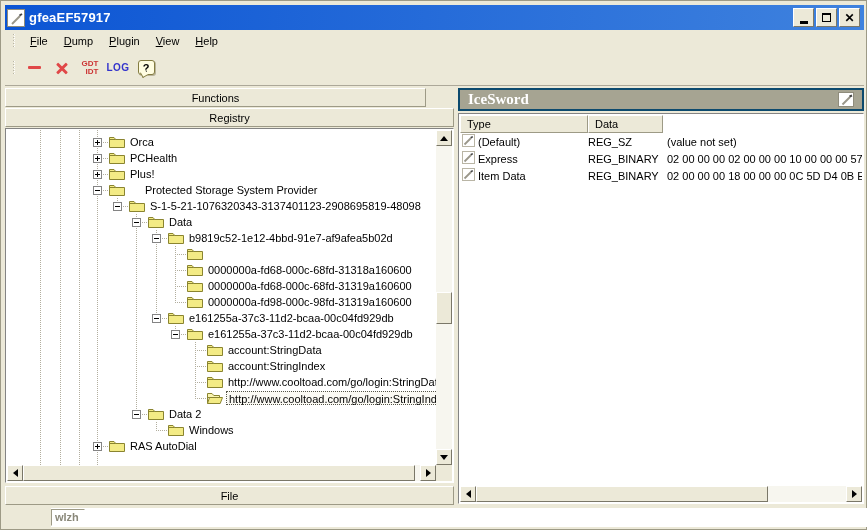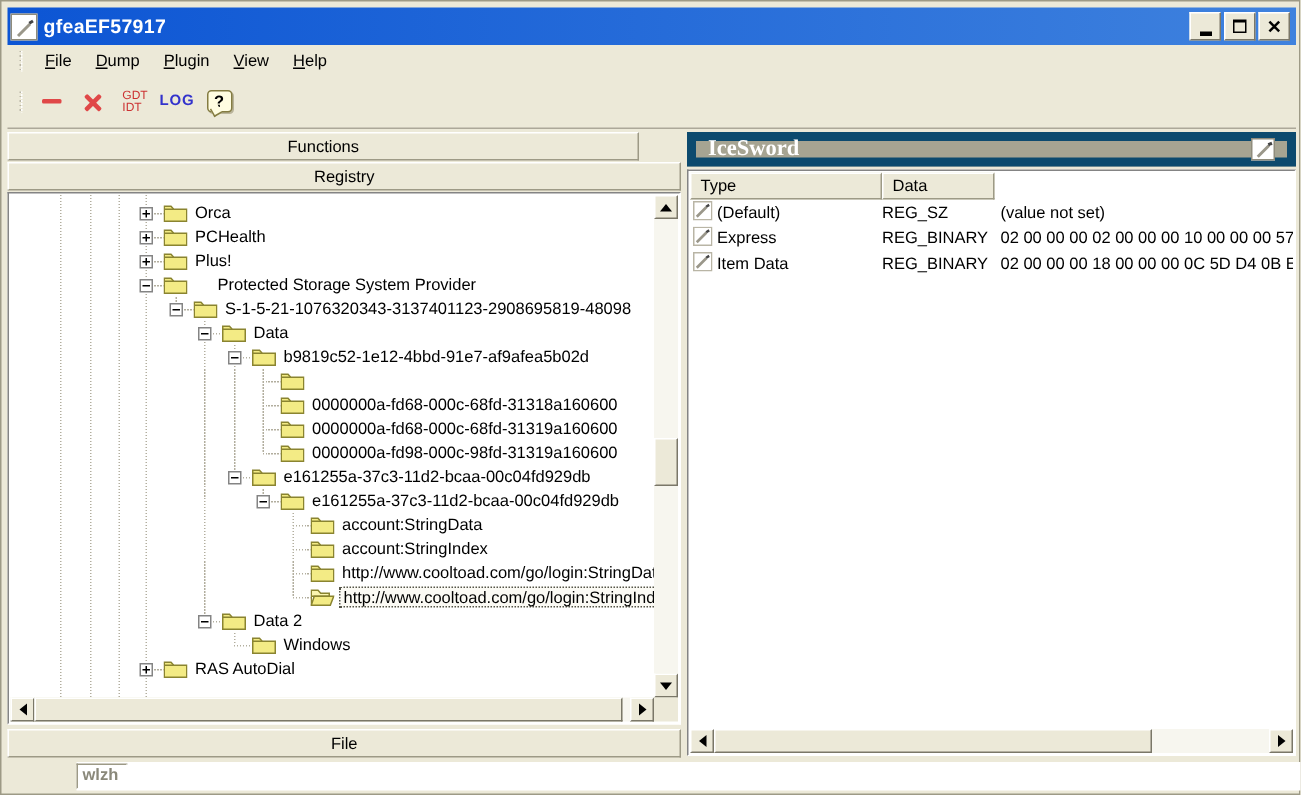--- a/index.html
+++ b/index.html
@@ -37,21 +37,21 @@
 
   .toolbar { position:absolute; left:4px; top:50px; width:859px; height:33px;
              display:flex; align-items:center; background:#ece9d8; }
   .tool-btn { height:24px; min-width:24px; display:flex; align-items:center; justify-content:center;
               margin-right:4px; cursor:default; }
   .icon-minus { width:13px; height:3px; background:#e04848; border-radius:1px; }
   .icon-x { position:relative; width:14px; height:14px; }
   .icon-x i { position:absolute; left:0; top:6px; width:14px; height:3px; background:#e04848; border-radius:1px; }
   .icon-x i:first-child { transform:rotate(45deg); }
   .icon-x i:last-child  { transform:rotate(-45deg); }
-  .gdtidt { color:#cc3333; font-weight:normal; font-size:8px; line-height:8px; text-align:left; }
+  .gdtidt { color:#cc3333; font-weight:bold; font-size:8px; line-height:8px; text-align:right; }
   .logbtn { color:#3333cc; font-weight:bold; font-size:10px; letter-spacing:0.5px; }
   .helpbubble { width:17px; height:15px; background:#fffde1; border:1px solid #847c42; border-radius:3px;
                 display:flex; align-items:center; justify-content:center; font-weight:bold; font-size:11px;
                 position:relative; box-shadow:1px 1px 0 #b9b49a; }
   .helpbubble::after { content:""; position:absolute; left:2px; bottom:-3px; width:5px; height:5px;
                        background:#fffde1; border-right:1px solid #847c42; border-bottom:1px solid #847c42;
                        transform:rotate(60deg); }
   .client-sep { position:absolute; left:4px; top:84px; width:859px; height:1px; background:#aca899; }
 
   
@@ -85,21 +85,21 @@
   .tri-up    { width:0; height:0; border:4px solid transparent; border-bottom:5px solid #000; margin-top:-4px; }
   .tri-down  { width:0; height:0; border:4px solid transparent; border-top:5px solid #000; margin-bottom:-4px; }
   .tri-left  { width:0; height:0; border:4px solid transparent; border-right:5px solid #000; margin-left:-4px; }
   .tri-right { width:0; height:0; border:4px solid transparent; border-left:5px solid #000; margin-right:-4px; }
   .sb-track { position:absolute; background:#f7f6ef; }
   .sb-thumb { position:absolute; background:#ece9d8; border:1px solid; border-color:#fff #7a7768 #7a7768 #fff; cursor:default; }
   .sb-corner { position:absolute; width:16px; height:16px; background:#ece9d8; }
 
   
   .icesword-header { position:absolute; left:457px; top:87px; width:406px; height:23px;
-                     background:#a6a492; border:6px solid #0c4a6e;
+                     background:#a6a492; border:2px solid #0c4a6e;
                      display:flex; align-items:center; padding:0 8px; }
   .icesword-title { color:#fff; font-family:"Liberation Serif", serif; font-weight:bold; font-size:15px; }
   .icesword-pin { margin-left:auto; width:16px; height:15px; background:#fff; border:1px solid #8f8c7c;
                   position:relative; cursor:default; }
   .icesword-pin svg { position:absolute; left:1px; top:0; }
 
   .list-box { position:absolute; left:457px; top:112px; width:406px; height:391px;
               background:#fff; border:1px solid; border-color:#848484 #fff #fff #848484; }
   .list-header { position:absolute; left:1px; top:1px; right:1px; height:18px; display:grid;
                  grid-template-columns:128px 75px 1fr; }

